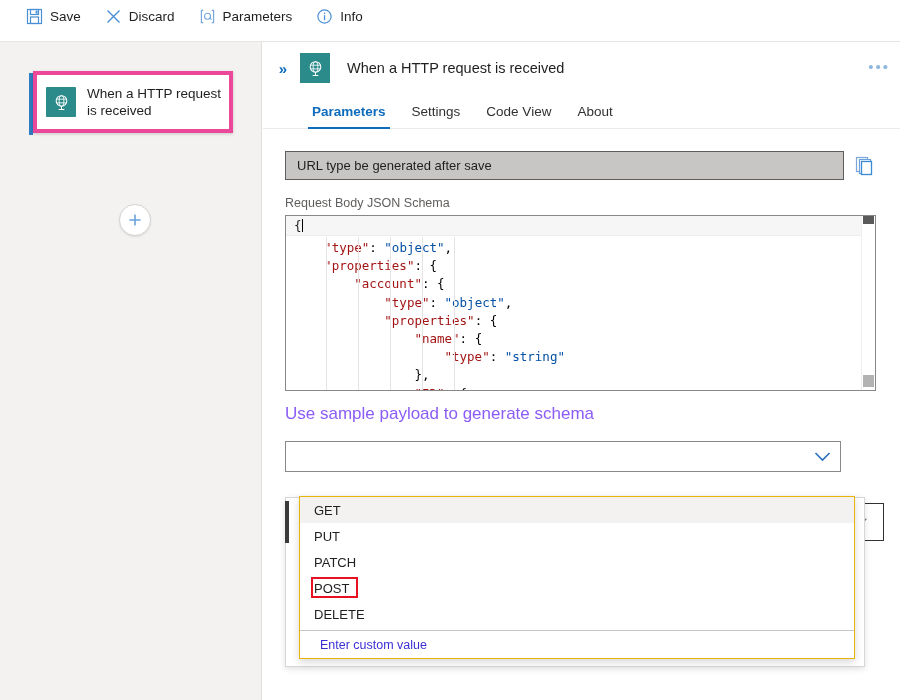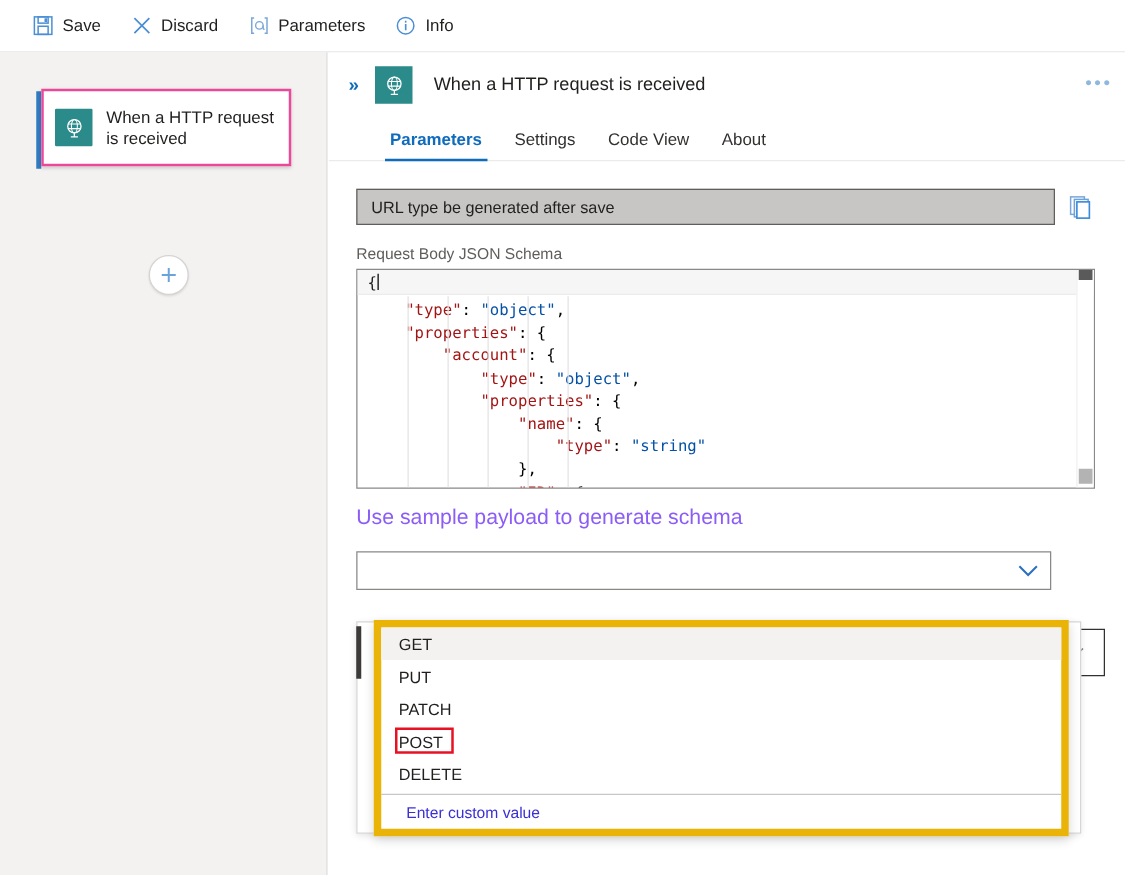--- a/index.html
+++ b/index.html
@@ -11,21 +11,21 @@
     color:#201f1e;
     overflow:hidden;
     position:relative;
   }
   .app{position:relative;width:900px;height:700px;}
 
   
   .cmdbar{
     position:absolute;left:0;top:0;width:900px;height:42px;
     background:#ffffff;
-    display:flex;align-items:center;
+    display:flex;align-items:flex-start;
     padding-left:16px;box-sizing:border-box;
     border-bottom:1px solid #e6e6e6;
   }
   .cmd{
     display:flex;align-items:center;gap:7px;
     height:32px;padding:0 10px;margin-right:4px;
     cursor:default;
     font-size:13.5px;color:#201f1e;
     white-space:nowrap;
   }
@@ -35,21 +35,21 @@
   
   .canvas{
     position:absolute;left:0;top:42px;width:262px;height:658px;
     background:#f3f2f1;
     border-right:1px solid #e1dfdd;
     box-sizing:border-box;
   }
   .node-card{
     position:absolute;left:33px;top:29px;width:200px;height:62px;
     background:#ffffff;
-    border:2px solid #ec4899;
+    border:4px solid #ec4899;
     box-sizing:border-box;
     display:flex;align-items:center;
     padding-left:9px;
     box-shadow:0 1px 3px rgba(0,0,0,.18);
   }
   .node-accent{
     position:absolute;left:29px;top:31px;width:4px;height:62px;
     background:#2f7dc0;
   }
   .node-icon{
@@ -190,21 +190,21 @@
     background:#ffffff;border:1px solid #d8d6d4;
     box-shadow:0 2px 6px rgba(0,0,0,.12);box-sizing:border-box;z-index:2;
   }
   .leftbar{
     position:absolute;left:0px;top:60px;width:4px;height:42px;
     background:#3b3a39;z-index:4;
   }
 
   .dropdown{
     position:absolute;left:14px;top:55px;width:556px;
-    background:#ffffff;border:6px solid #eab308;
+    background:#ffffff;border:1px solid #eab308;
     box-shadow:0 3px 8px rgba(0,0,0,.16);
     z-index:5;box-sizing:border-box;
   }
   .opt{
     height:26px;display:flex;align-items:center;
     padding-left:14px;font-size:13px;color:#201f1e;cursor:pointer;
     position:relative;
   }
   .opt.hover{background:#f3f2f1;}
   .opt.marked:before{

